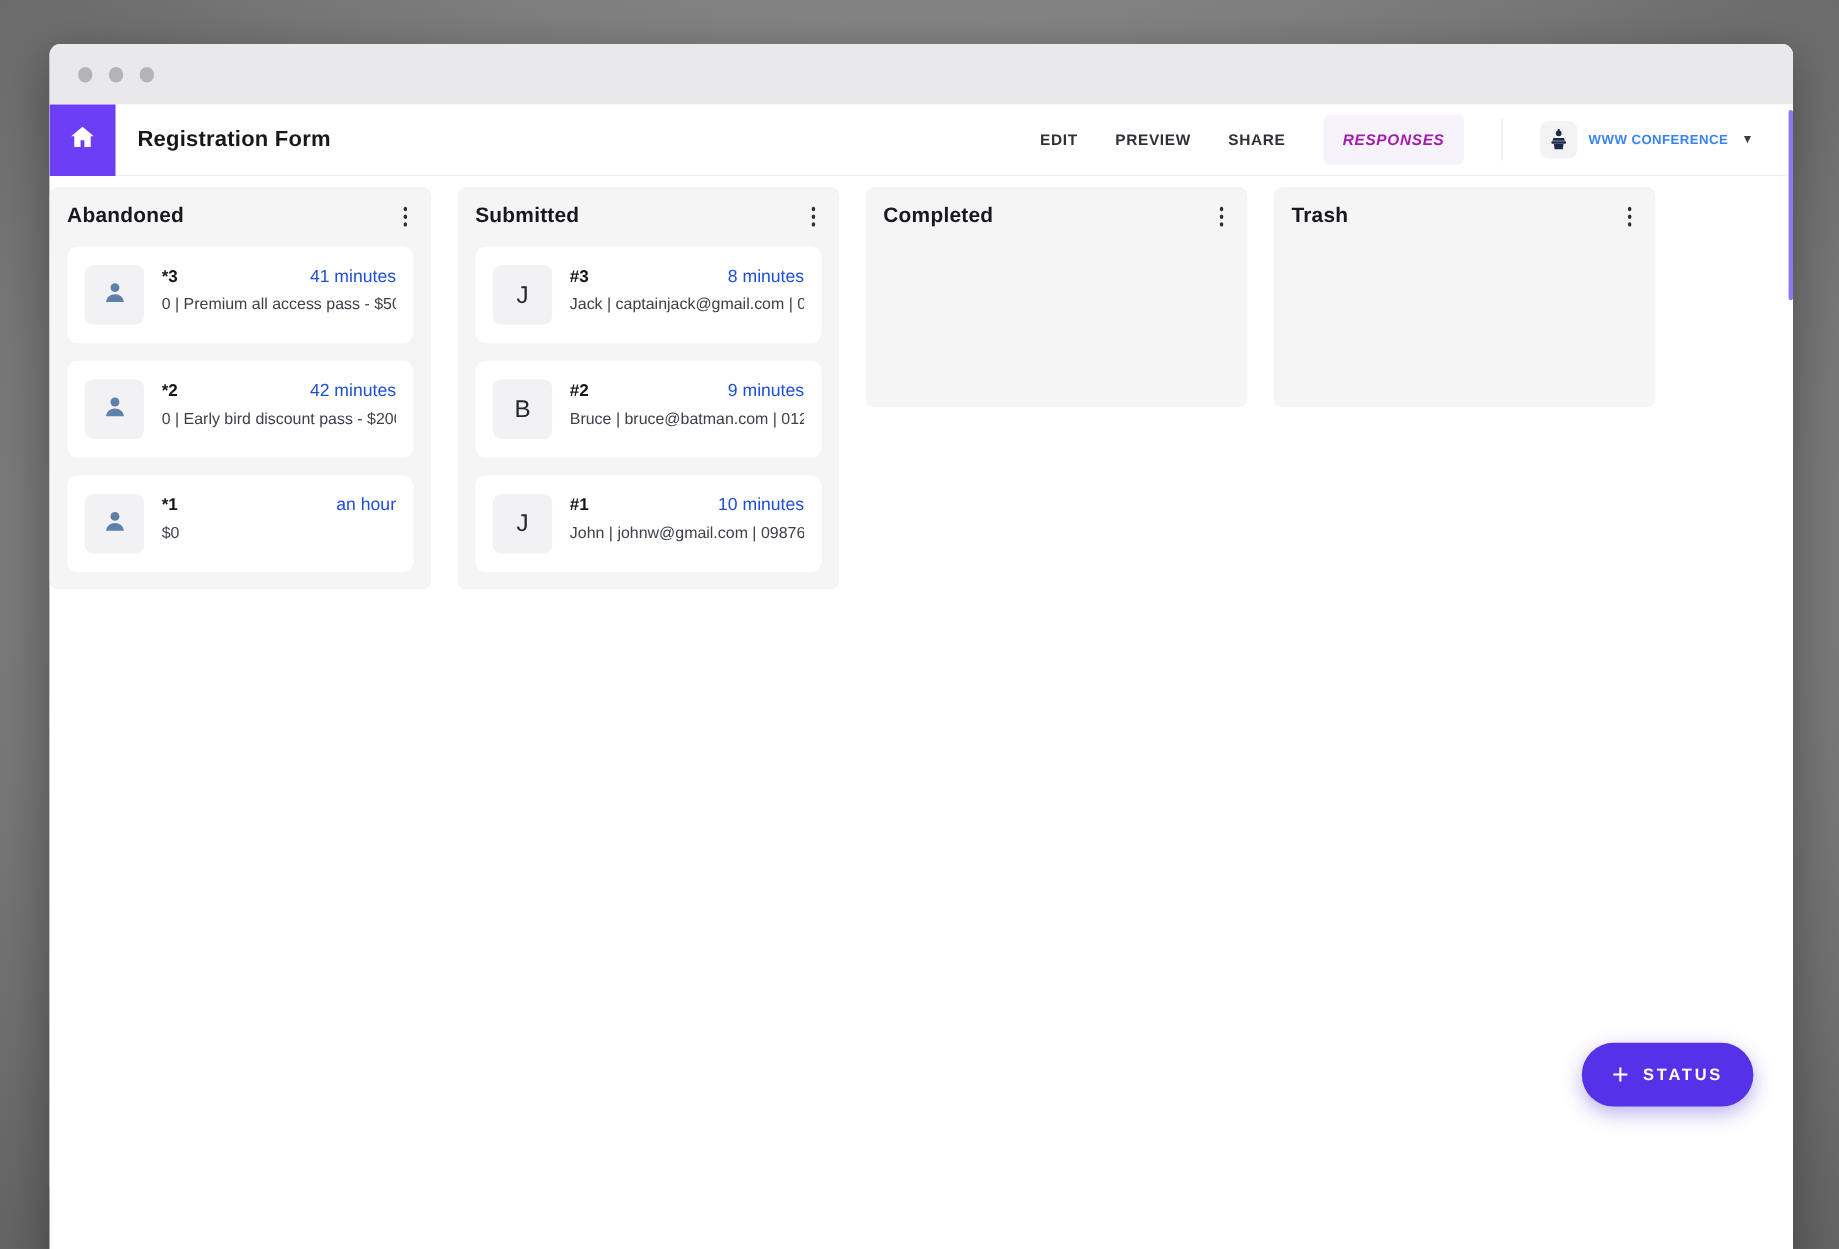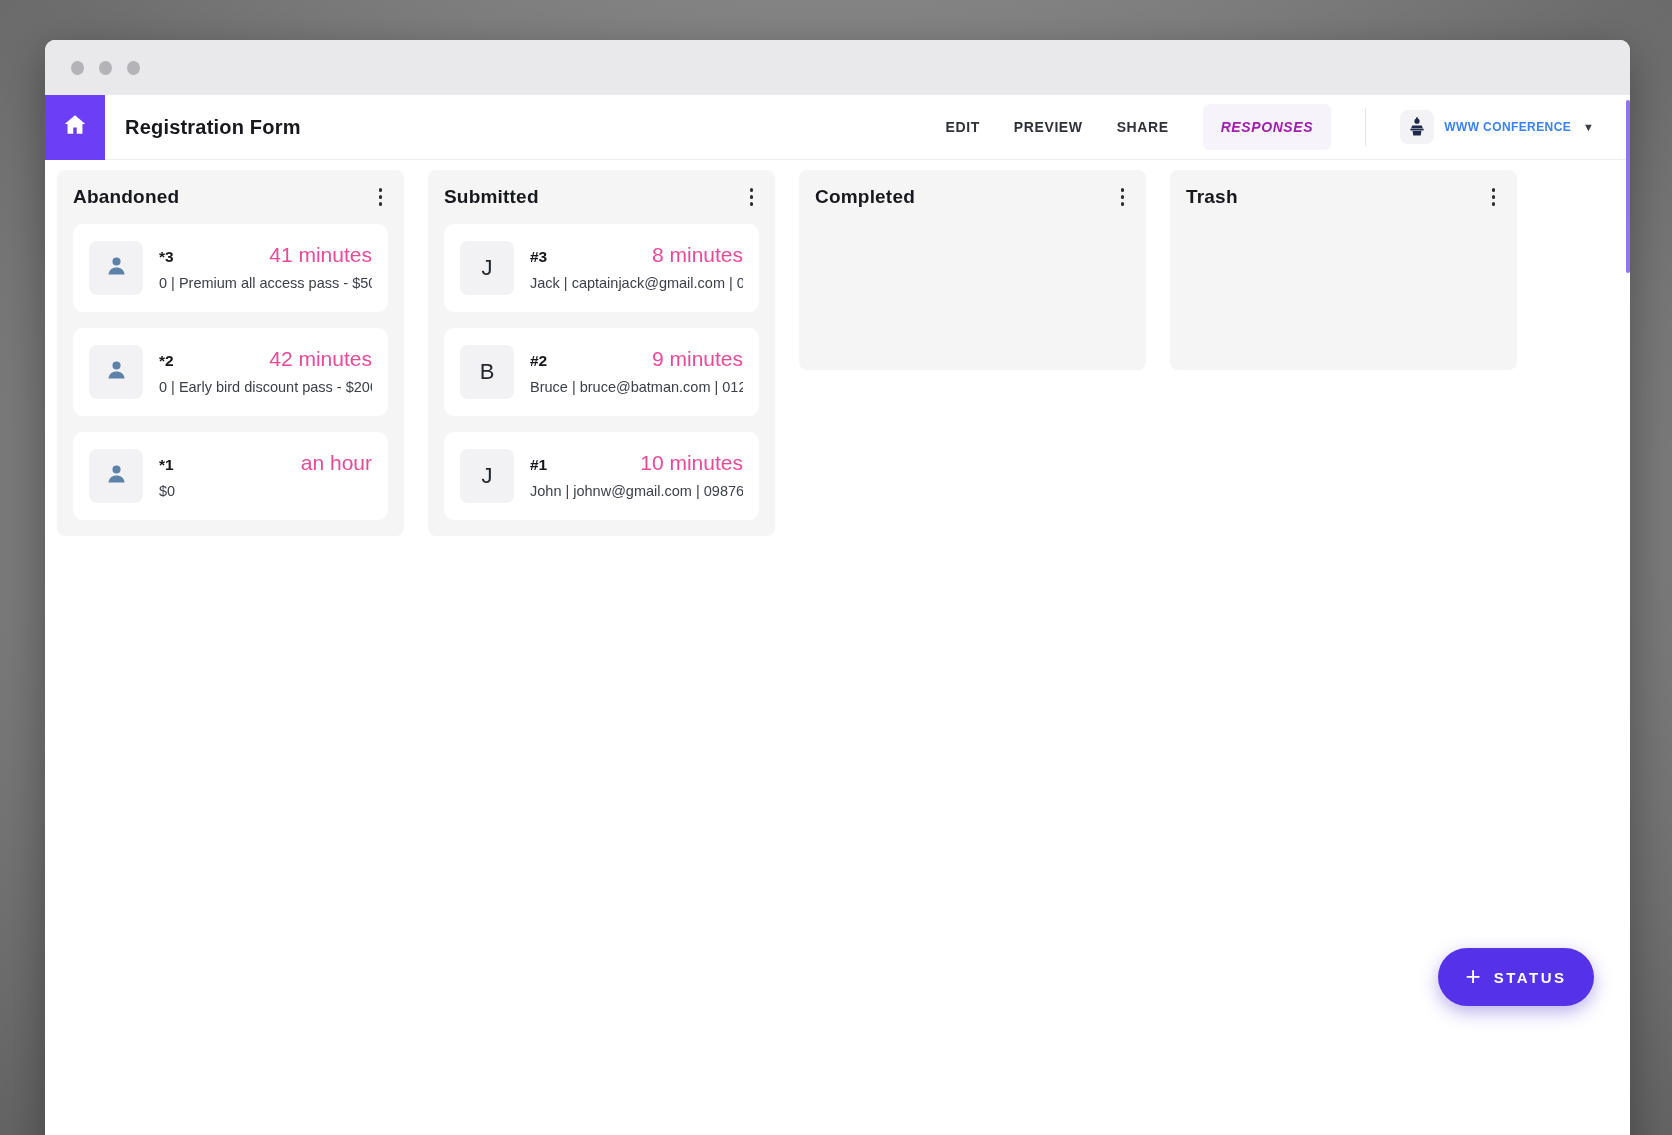--- a/index.html
+++ b/index.html
@@ -23,36 +23,36 @@
   .app-title { font-size:20px; font-weight:700; color:#16181c; margin-left:20px; letter-spacing:.2px; }
   .nav { margin-left:auto; display:flex; align-items:center; gap:34px; padding-right:36px; }
   .nav-item { font-size:14px; font-weight:600; color:#2e3138; letter-spacing:.6px; cursor:pointer; white-space:nowrap; }
   .nav-item.active { background:#f6f3fa; padding:15px 18px; border-radius:6px; color:#a21caf;font-style:italic; }
   .nav-divider { width:1px; height:38px; background:#e4e4e8; }
   .workspace { display:flex; align-items:center; gap:10px; cursor:pointer; }
   .ws-icon { width:34px; height:34px; border-radius:8px; background:#f3f3f5; display:flex; align-items:center; justify-content:center; }
   .ws-label { font-size:12px; font-weight:600; color:#3b82f6; letter-spacing:.4px; white-space:nowrap; }
   .ws-caret { font-size:11px; color:#3a3d44; margin-left:2px; }
   
-  .board { position:relative; height:919px; background:#fff; padding:10px 14px 0 12px; }
+  .board { position:relative; height:919px; background:#fff; padding:10px 14px 0 0; }
   .columns { display:flex; gap:24px; align-items:flex-start; }
   .column { width:347px; flex:0 0 347px; background:#f5f5f6; border-radius:8px; padding:14px 16px 16px 16px; }
   .column.empty { height:200px; }
   .col-head { display:flex; align-items:center; justify-content:space-between; margin-bottom:14px; }
   .col-title { font-size:19px; font-weight:700; color:#17191d; letter-spacing:.2px; }
   .kebab { display:flex; flex-direction:column; gap:3.5px; padding:4px 6px; cursor:pointer; }
   .kebab i { width:3.5px; height:3.5px; border-radius:50%; background:#2e2e31; display:block; }
   .cards { display:flex; flex-direction:column; gap:16px; }
   .card { background:#fff; border-radius:10px; padding:17px 16px; display:flex; gap:16px; cursor:pointer; }
   .avatar { width:54px; height:54px; border-radius:8px; background:#f2f2f4; display:flex; align-items:center; justify-content:center; flex:0 0 auto; }
   .avatar-letter { font-size:22px; color:#24272e; font-weight:500; }
   .card-body { flex:1; min-width:0; padding-top:2px; }
   .card-top { display:flex; justify-content:space-between; align-items:baseline; }
   .card-title { font-size:15.5px; font-weight:700; color:#15171b; }
-  .card-time { font-size:21px; color:#ec4899; }
+  .card-time { font-size:16px; color:#1d4ed8; }
   .card-sub { margin-top:8px; font-size:14.5px; color:#3c4049; white-space:nowrap; overflow:hidden; }
   
   .fab {
     position:absolute; right:36px; bottom:73px; width:156px; height:58px; border-radius:30px;
     background:#5531e8; color:#fff; border:none; display:flex; align-items:center; justify-content:center;
     gap:13px; cursor:pointer; box-shadow:0 6px 18px rgba(60,30,200,.35);
     font-family:"Liberation Sans", sans-serif;
   }
   .fab-plus { font-size:26px; font-weight:400; line-height:1; margin-top:-2px; }
   .fab-label { font-size:15px; font-weight:700; letter-spacing:2.5px; }

